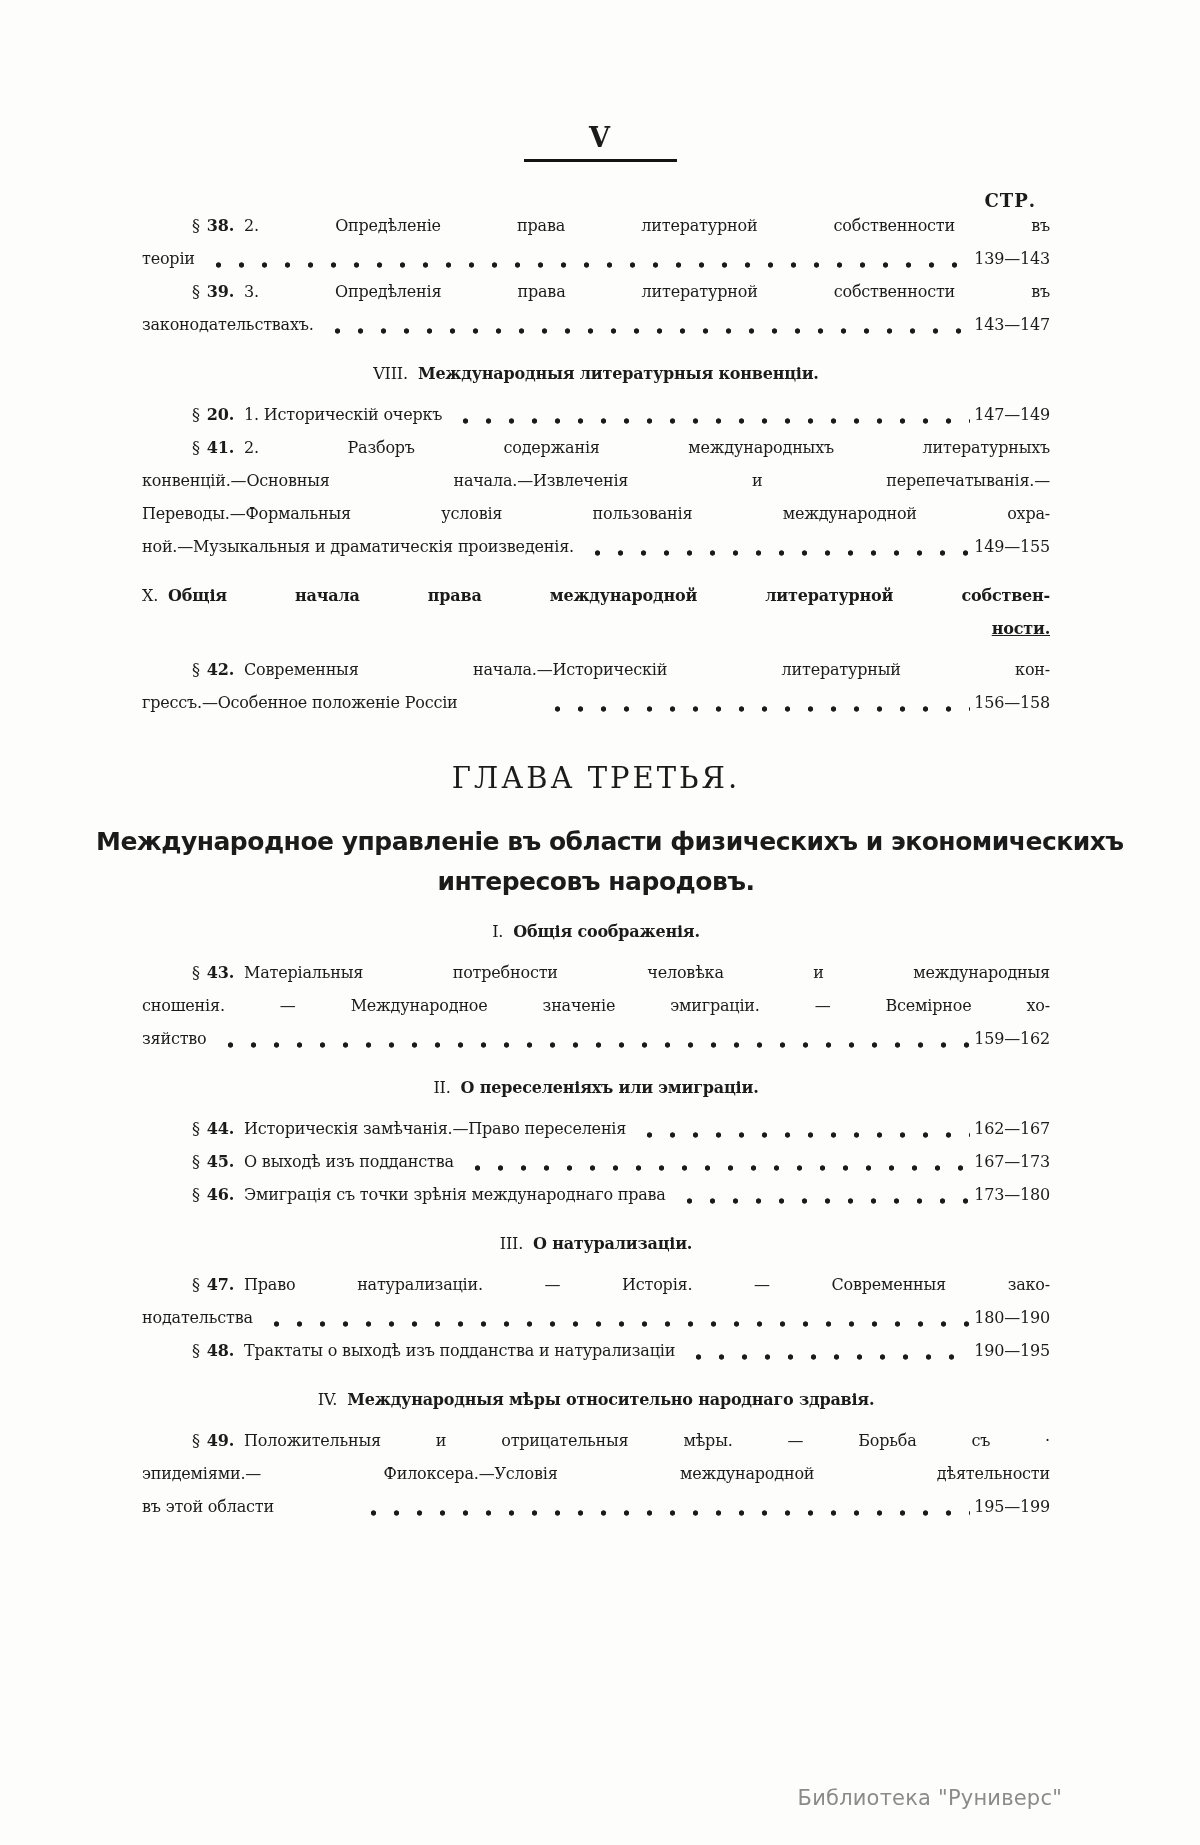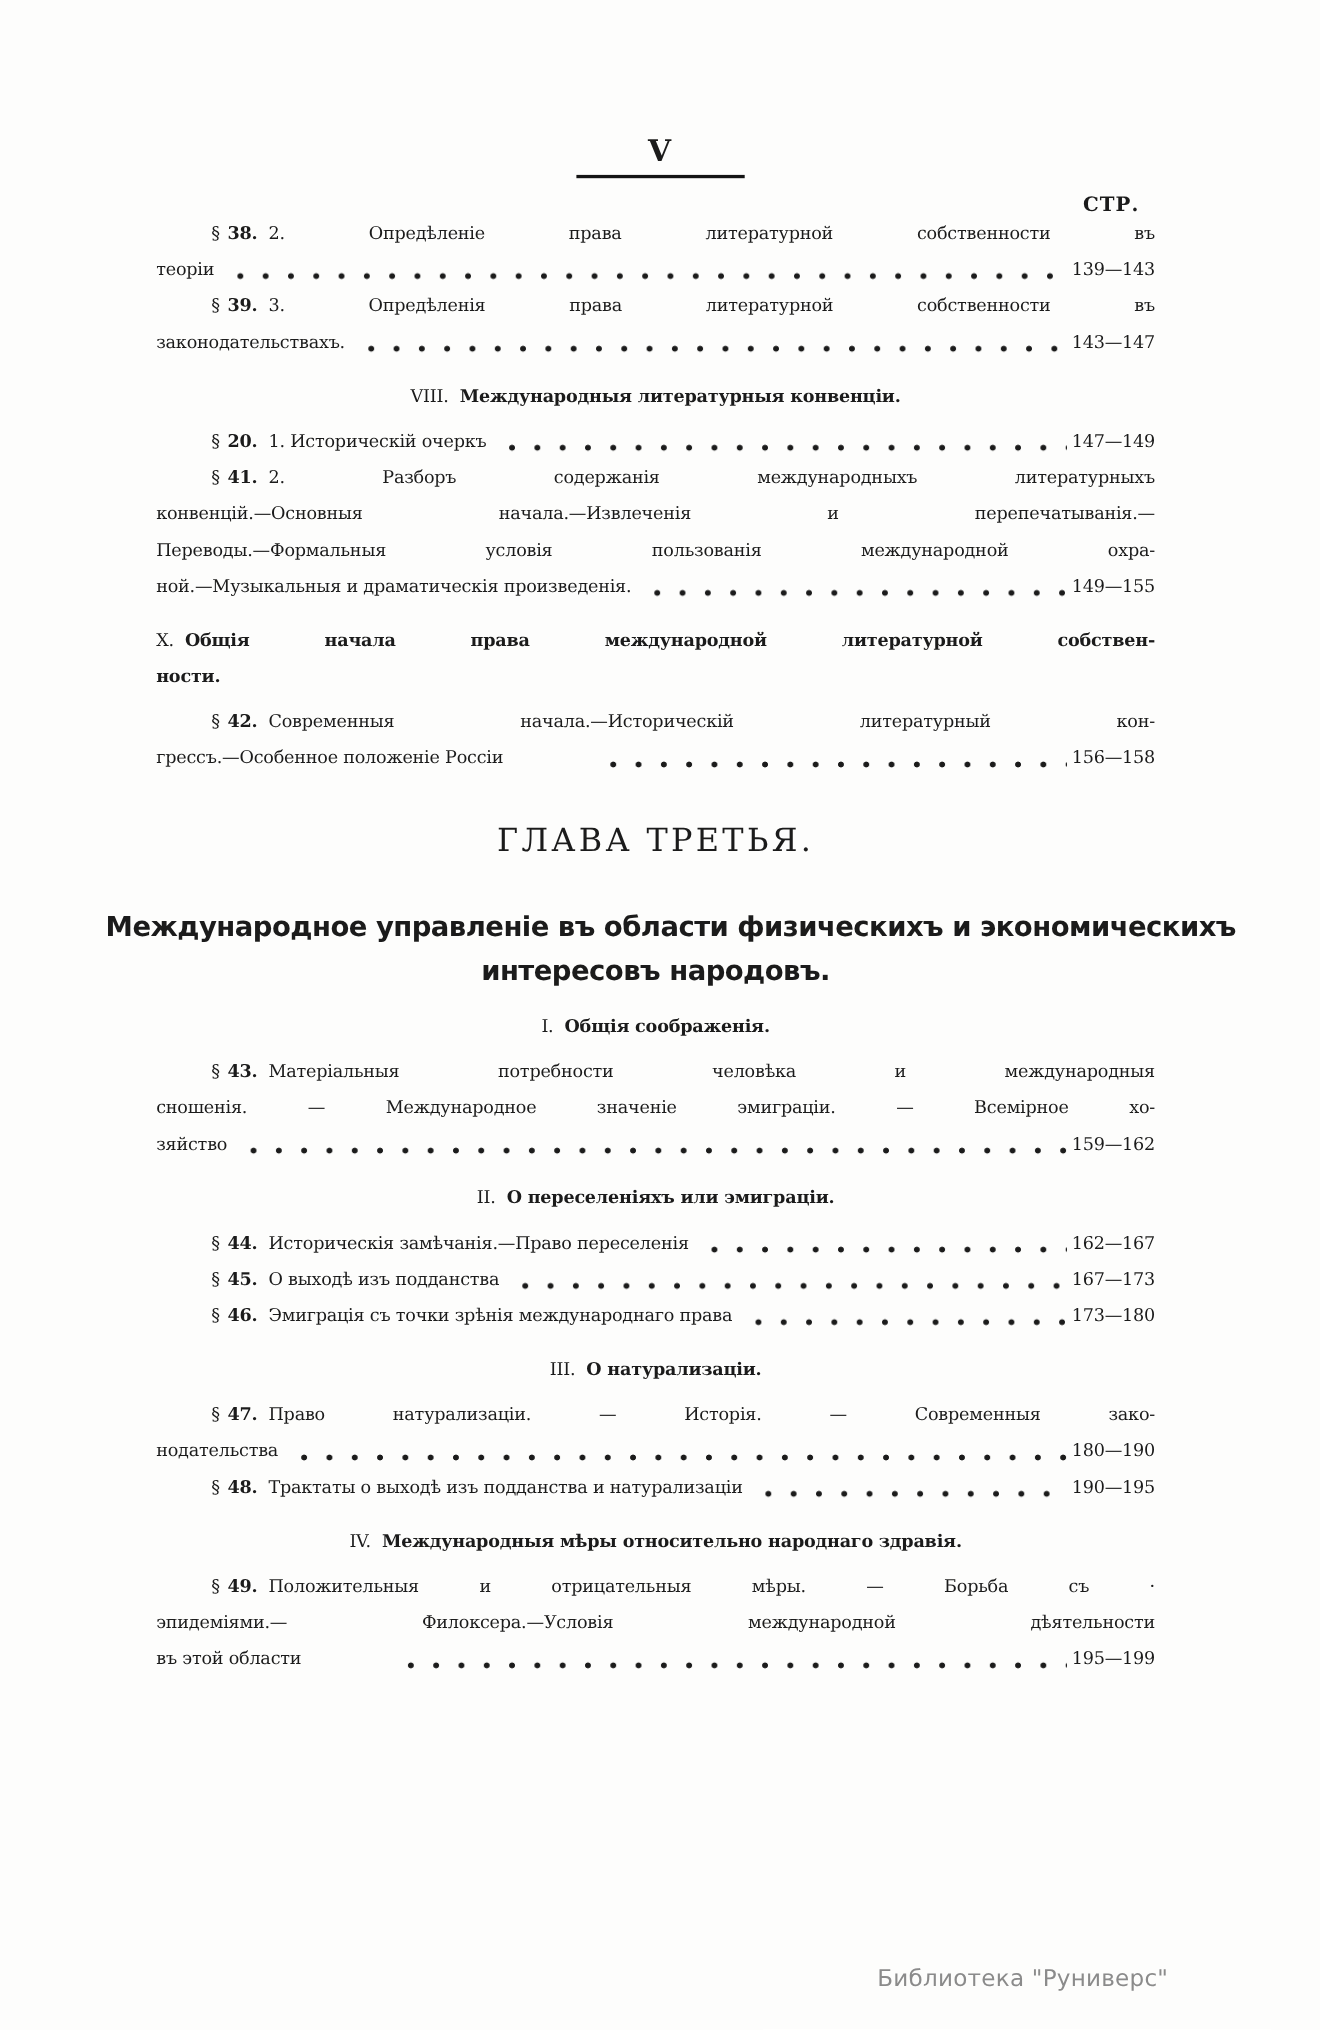--- a/index.html
+++ b/index.html
@@ -13,21 +13,21 @@
   }
   .pagehead{
     position:absolute;top:122px;left:0;right:0;
     text-align:center;font-size:27px;font-weight:bold;letter-spacing:1px;
   }
   .pagerule{
     position:absolute;top:159px;left:524px;width:153px;height:3px;
     background:#141414;
   }
   .content{
-    position:absolute;top:176px;left:142px;width:908px;
+    position:absolute;top:190px;left:142px;width:908px;
   }
   .colhead{
     height:22px;line-height:22px;text-align:right;padding-right:14px;
     font-size:18px;font-weight:bold;letter-spacing:1px;
   }
   .line{
     position:relative;height:33px;line-height:28px;
     font-size:16px;letter-spacing:-0.2px;overflow:visible;
     white-space:nowrap;
   }
@@ -43,35 +43,35 @@
   .leader{
     flex:1 1 auto;height:10px;align-self:flex-end;margin:0 4px 8px 12px;
     background-image:radial-gradient(circle at 50% 50%, #1b1b1b 2.3px, rgba(0,0,0,0) 3px);
     background-size:23px 10px;background-repeat:repeat-x;background-position:0 50%;
     min-width:18px;
   }
   .gap .leader{margin-left:88px;}
   .pages{white-space:nowrap;}
   .l-heading{margin-top:16px;text-align:justify;text-align-last:justify;}
   .l-heading.l-center,.l-heading-last.l-center{text-align:right;text-align-last:center;}
-  .l-heading-last{text-align:left;}
+  .l-heading-last{text-align:right;text-decoration:underline;}
   .mb8{margin-bottom:8px;}
   .hnum{margin-right:10px;}
   .htitle{font-weight:bold;}
   .l-chapter-label{
     margin-top:36px;height:40px;line-height:40px;
     font-size:29px;letter-spacing:3px;text-align:left;text-align-last:center;
   }
   .l-chapter-title{
     font-family:"DejaVu Sans", sans-serif;font-weight:bold;
     font-size:25px;letter-spacing:-0.5px;
     height:40px;line-height:40px;text-align:center;text-align-last:center;
     margin-left:-46px;margin-right:-46px;white-space:nowrap;
   }
-  .l-chapter-label + .l-chapter-title{margin-top:39px;}
+  .l-chapter-label + .l-chapter-title{margin-top:24px;}
   .l-italic{
     margin-top:28px;font-style:italic;font-size:23.5px;
     height:33px;line-height:33px;text-align:center;text-align-last:center;
   }
   .watermark{
     position:absolute;top:1786px;right:138px;
     font-family:"DejaVu Sans", sans-serif;font-size:21px;color:#8b8b8b;
     letter-spacing:0.2px;
   }
 </style>

